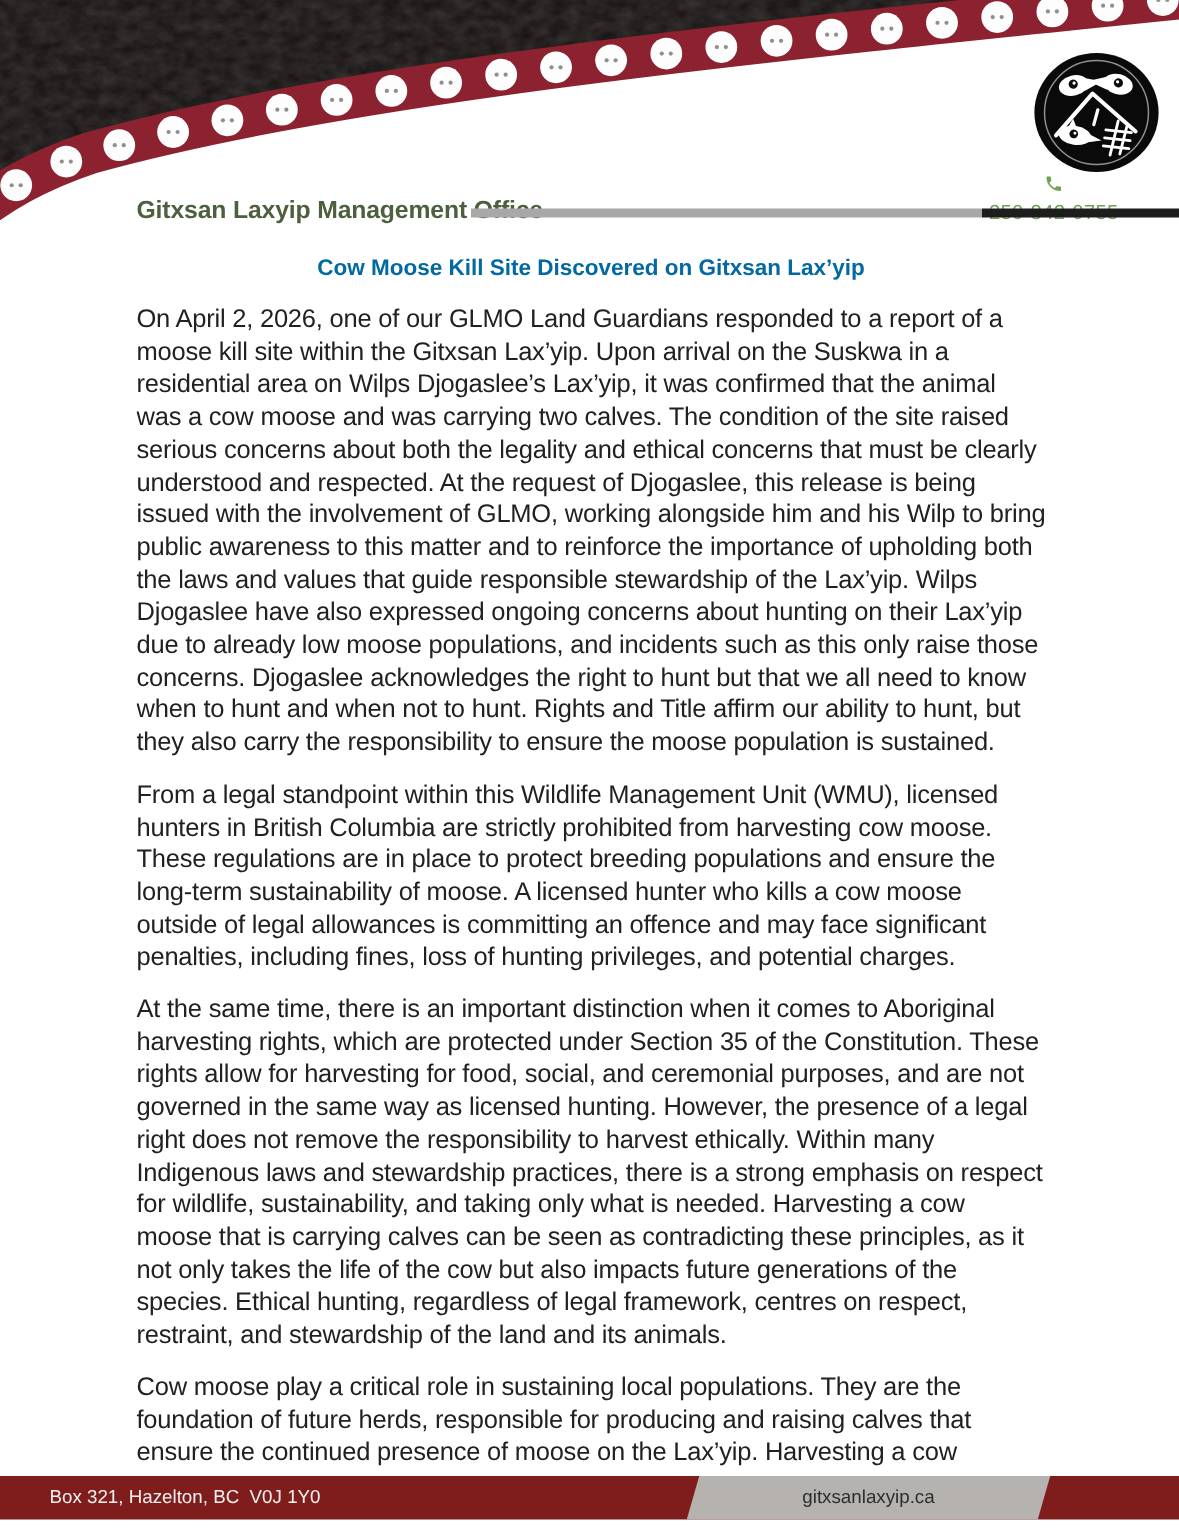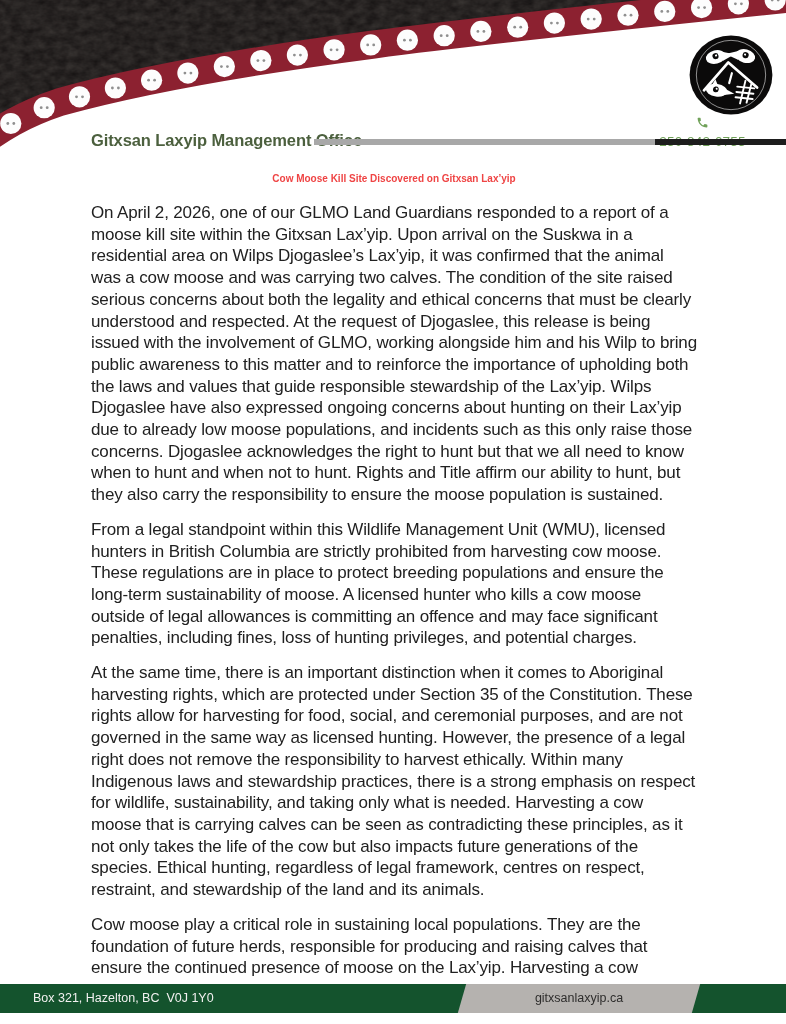--- a/index.html
+++ b/index.html
@@ -71,41 +71,41 @@
   
   .doc {
     position: absolute;
     top: 164px; left: 91px;
     width: 606px;
     max-height: 816px;
     overflow: hidden;
     color: #212121;
   }
   .doc h1 {
-    font-size: 10px;
+    font-size: 15px;
     font-weight: bold;
     text-align: center;
     line-height: 22px;
     margin: 4px 0 12px 0;
-    color: #ef4444;
+    color: #0369a1;
   }
   .doc p {
     font-size: 17px;
     letter-spacing: -0.15px;
     line-height: 21.7px;
     margin-bottom: 13px;
     text-align: left;
   }
 
   
   .footer-bar {
     position: absolute;
     top: 984px; left: 0;
     width: 786px; height: 29px;
-    background: #14532d;
+    background: #7f1d1d;
   }
   .footer-address {
     position: absolute;
     top: 0; left: 33px;
     height: 29px;
     line-height: 29px;
     font-size: 12.5px;
     color: #f2f1f0;
     white-space: pre;
   }

